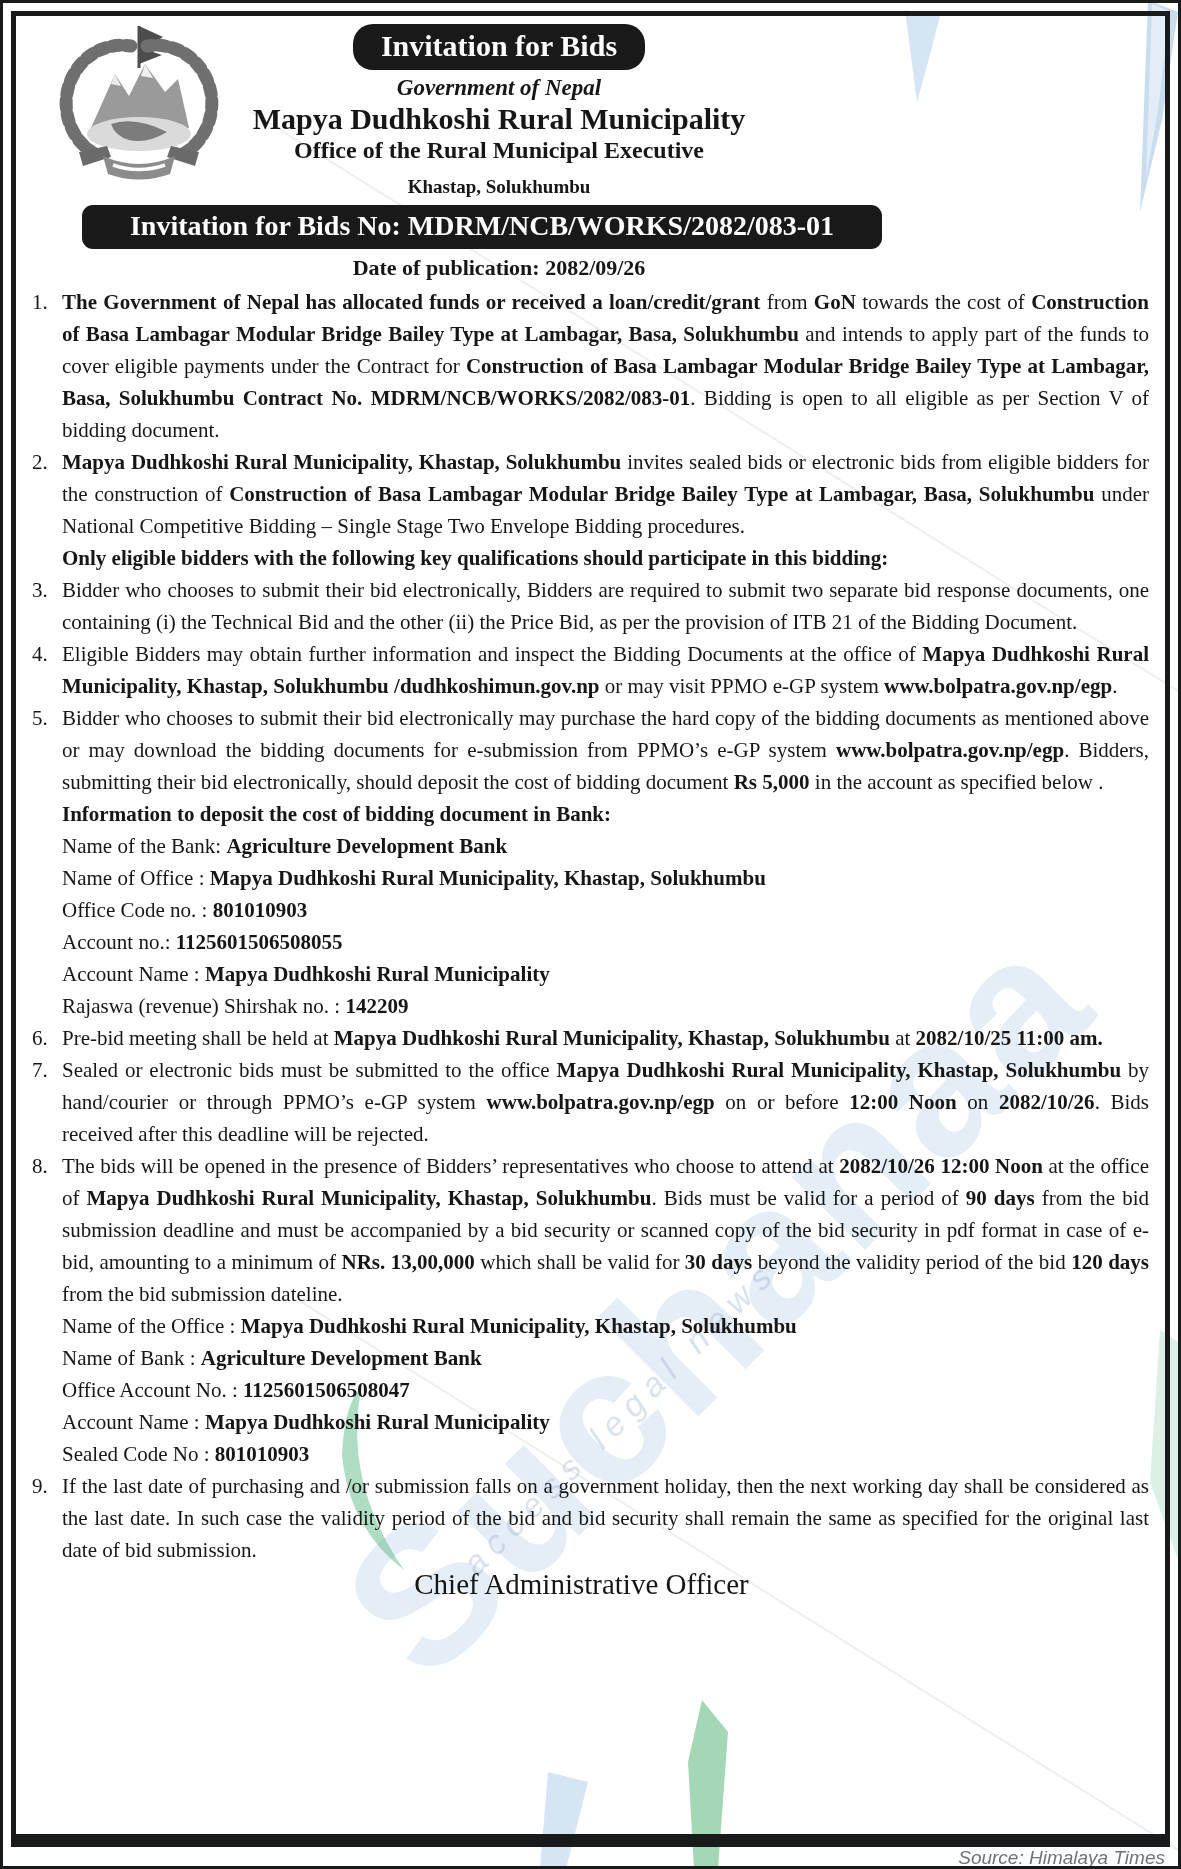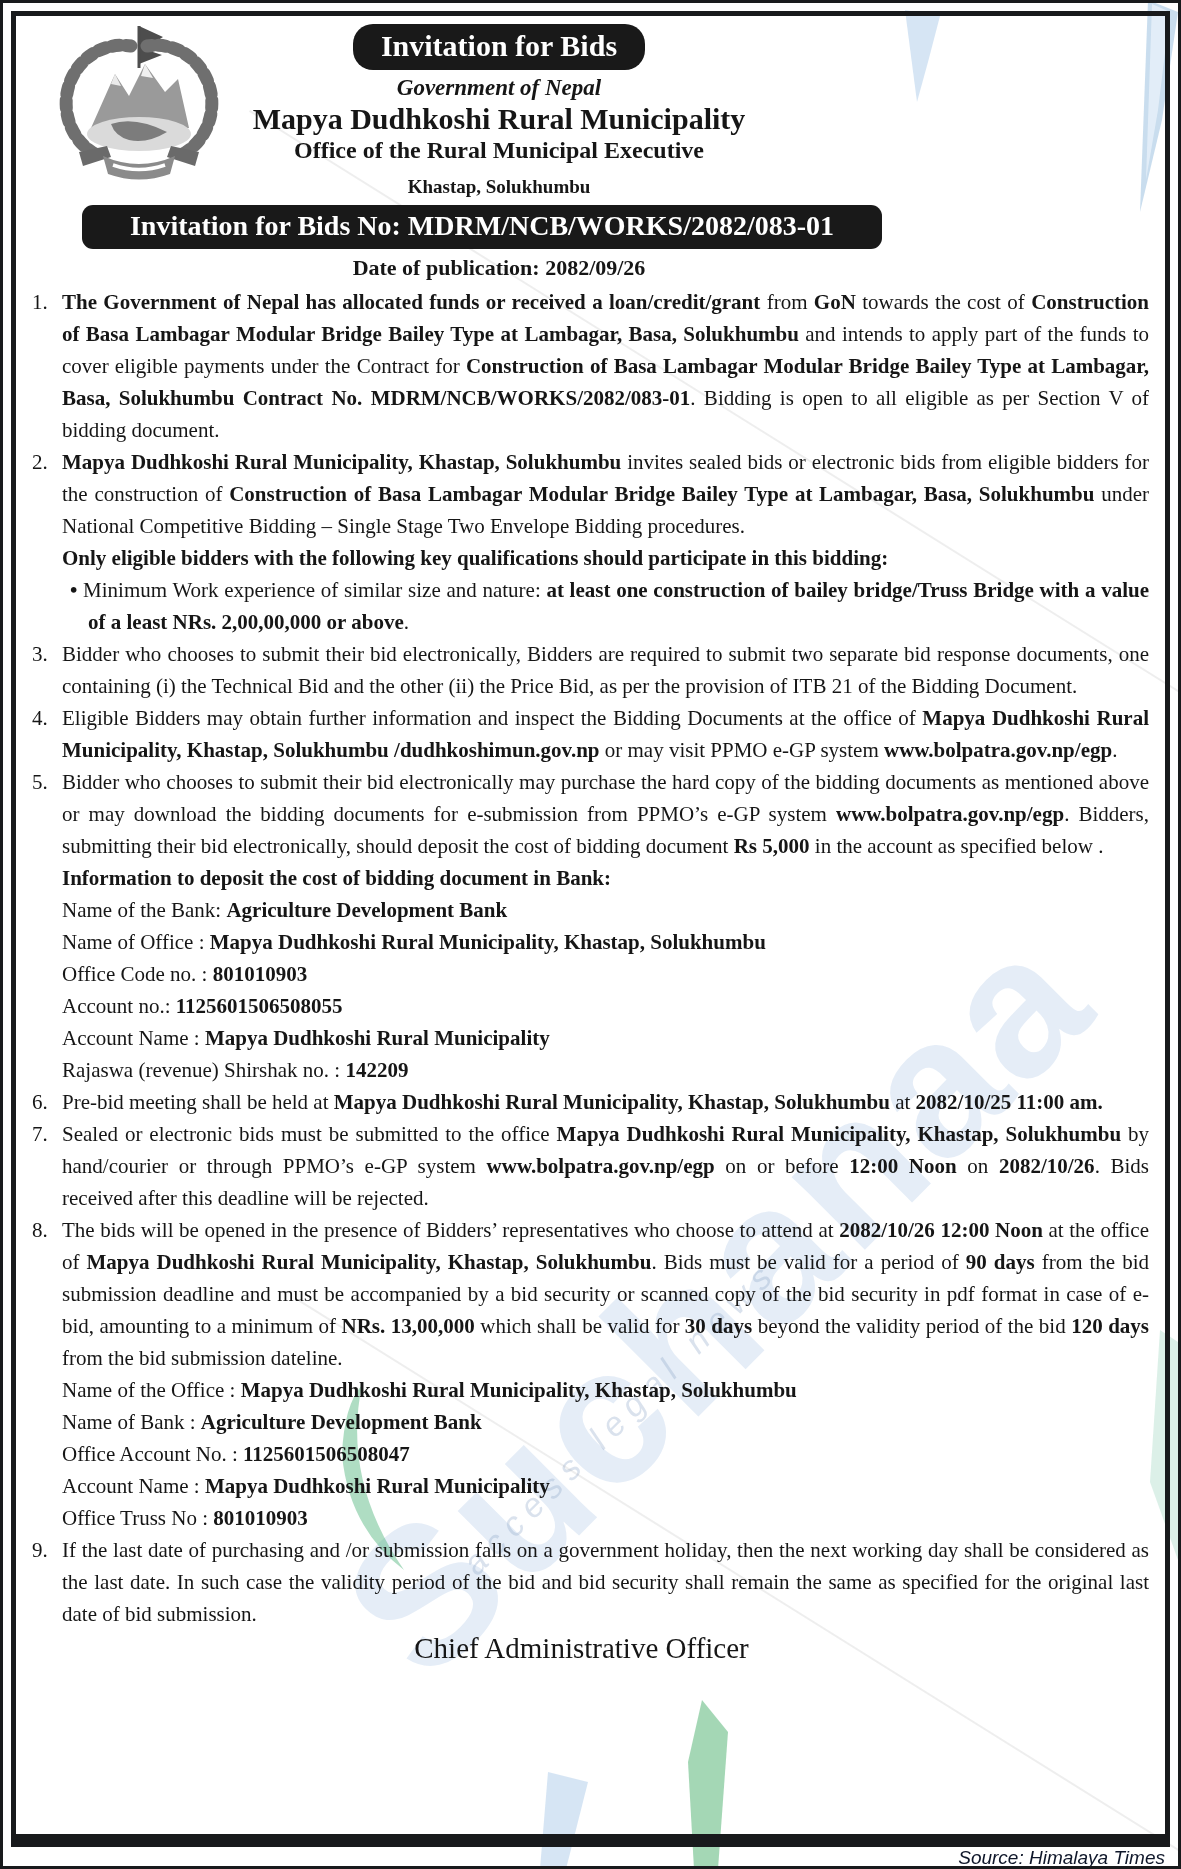--- a/index.html
+++ b/index.html
@@ -53,21 +53,21 @@
   .para{margin:0;font-size:21px;line-height:32px;text-align:justify;}
   .para.line{text-align:left;}
   .para.line-bold{text-align:left;font-weight:bold;}
   .para.bullet{padding-left:26px;text-indent:-18px;}
   .para .b{font-weight:bold;}
   .bullet-mark{font-weight:bold;}
   
   .signature{text-align:center;font-weight:normal;font-size:29px;padding:2px 18px 0 0;}
   .source{
     position:absolute;right:16px;bottom:0px;z-index:3;
-    font-family:"Liberation Sans",sans-serif;font-style:italic;font-size:19px;color:#0f172a;
+    font-family:"Liberation Sans",sans-serif;font-style:italic;font-size:19px;color:#737373;
   }
 </style>
 </head>
 <body>
 
 <div class="wm-layer">
   <div class="wm-main">Suchanaa</div>
   <div class="wm-tagline">access legal news</div>
   <div class="wm-line" style="left:250px;top:110px;width:1100px;transform:rotate(32deg);"></div>
   <div class="wm-line" style="left:300px;top:1300px;width:1040px;transform:rotate(32deg);"></div>
@@ -127,21 +127,20 @@
         <div class="num">1.</div>
         <div class="item-body">
           <div class="para justify"><span class="b">The Government of Nepal has allocated funds or received a loan/credit/grant</span><span> from </span><span class="b">GoN</span><span> towards the cost of </span><span class="b">Construction of Basa Lambagar Modular Bridge Bailey Type at Lambagar, Basa, Solukhumbu</span><span> and intends to apply part of the funds to cover eligible payments under the Contract for </span><span class="b">Construction of Basa Lambagar Modular Bridge Bailey Type at Lambagar, Basa, Solukhumbu Contract No. MDRM/NCB/WORKS/2082/083-01</span><span>. Bidding is open to all eligible as per Section V of bidding document.</span></div>
         </div>
       </div>
       <div class="item">
         <div class="num">2.</div>
         <div class="item-body">
           <div class="para justify"><span class="b">Mapya Dudhkoshi Rural Municipality, Khastap, Solukhumbu</span><span> invites sealed bids or electronic bids from eligible bidders for the construction of </span><span class="b">Construction of Basa Lambagar Modular Bridge Bailey Type at Lambagar, Basa, Solukhumbu</span><span> under National Competitive Bidding – Single Stage Two Envelope Bidding procedures.</span></div>
           <div class="para line-bold"><span class="b">Only eligible bidders with the following key qualifications should participate in this bidding:</span></div>
-          <div class="para bullet"><span class="bullet-mark">• </span><span>Minimum Work experience of similar size and nature: </span><span class="b">at least one construction of bailey bridge/Truss Bridge with a value of a least NRs. 2,00,00,000 or above</span><span>.</span></div>
         </div>
       </div>
       <div class="item">
         <div class="num">3.</div>
         <div class="item-body">
           <div class="para justify"><span>Bidder who chooses to submit their bid electronically, Bidders are required to submit two separate bid response documents, one containing (i) the Technical Bid and the other (ii) the Price Bid, as per the provision of ITB 21 of the Bidding Document.</span></div>
         </div>
       </div>
       <div class="item">
         <div class="num">4.</div>
@@ -175,21 +174,21 @@
         </div>
       </div>
       <div class="item">
         <div class="num">8.</div>
         <div class="item-body">
           <div class="para justify"><span>The bids will be opened in the presence of Bidders’ representatives who choose to attend at </span><span class="b">2082/10/26 12:00 Noon</span><span> at the office of </span><span class="b">Mapya Dudhkoshi Rural Municipality, Khastap, Solukhumbu</span><span>. Bids must be valid for a period of </span><span class="b">90 days</span><span> from the bid submission deadline and must be accompanied by a bid security or scanned copy of the bid security in pdf format in case of e-bid, amounting to a minimum of </span><span class="b">NRs. 13,00,000</span><span> which shall be valid for </span><span class="b">30 days</span><span> beyond the validity period of the bid </span><span class="b">120 days</span><span> from the bid submission dateline.</span></div>
           <div class="para line"><span>Name of the Office : </span><span class="b">Mapya Dudhkoshi Rural Municipality, Khastap, Solukhumbu</span></div>
           <div class="para line"><span>Name of Bank : </span><span class="b">Agriculture Development Bank</span></div>
           <div class="para line"><span>Office Account No. : </span><span class="b">1125601506508047</span></div>
           <div class="para line"><span>Account Name : </span><span class="b">Mapya Dudhkoshi Rural Municipality</span></div>
-          <div class="para line"><span>Office Truss No : </span><span class="b">801010903</span></div>
+          <div class="para line"><span>Sealed Code No : </span><span class="b">801010903</span></div>
         </div>
       </div>
       <div class="item">
         <div class="num">9.</div>
         <div class="item-body">
           <div class="para justify"><span>If the last date of purchasing and /or submission falls on a government holiday, then the next working day shall be considered as the last date. In such case the validity period of the bid and bid security shall remain the same as specified for the original last date of bid submission.</span></div>
         </div>
       </div>
     </div>
 

